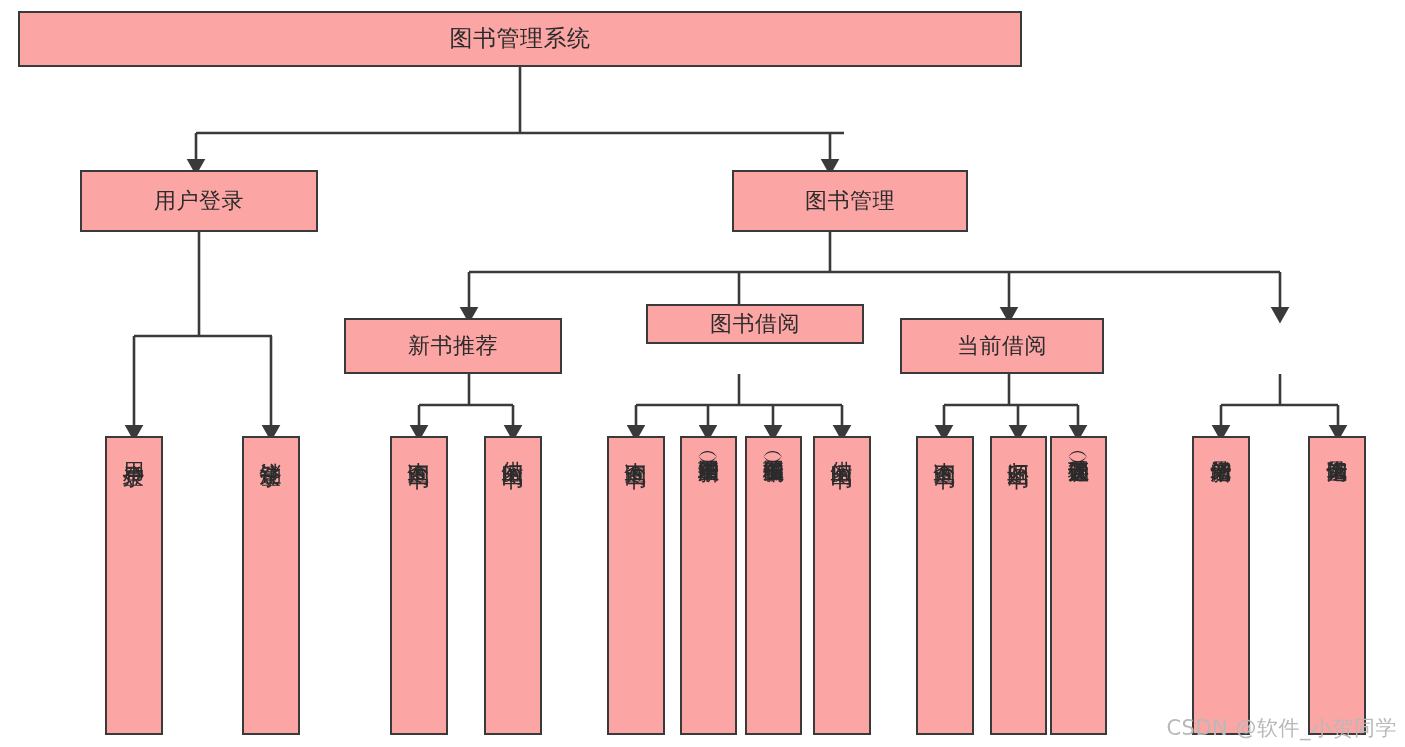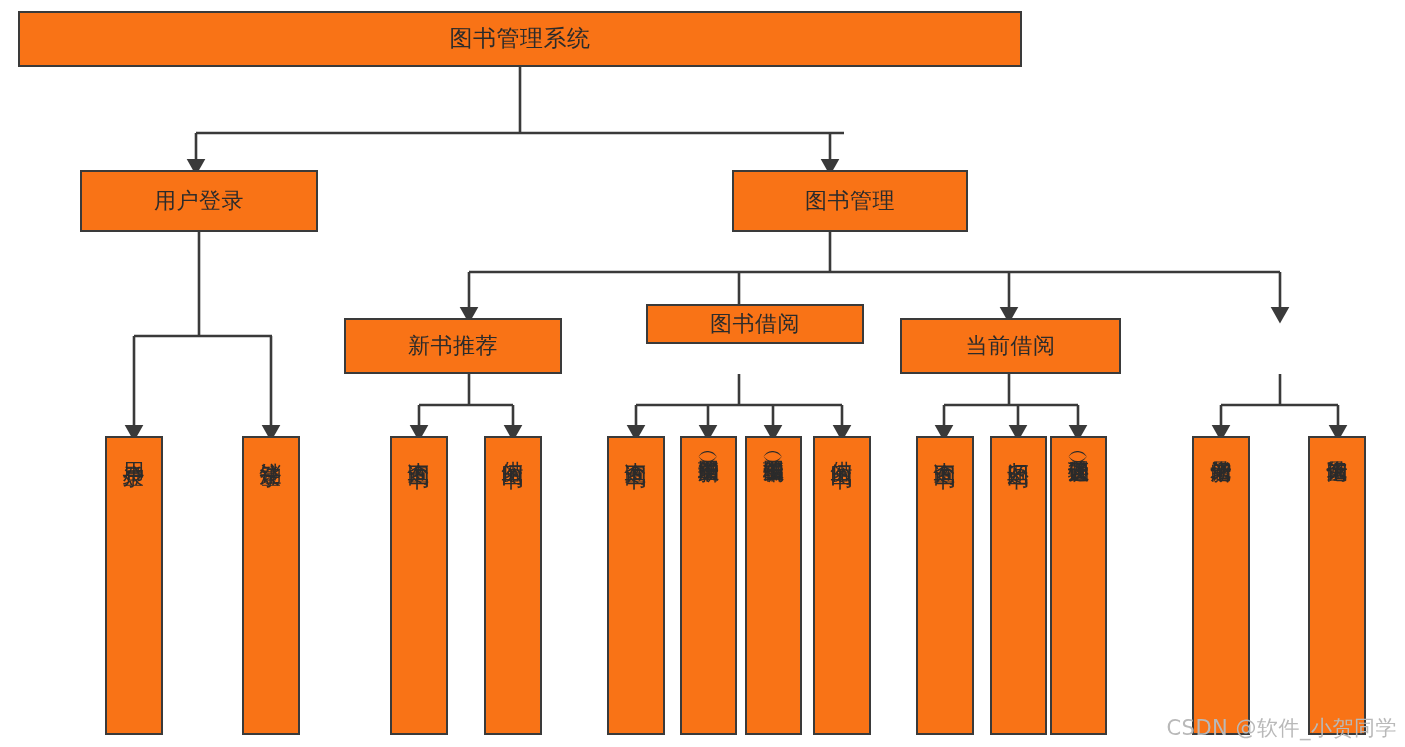--- a/index.html
+++ b/index.html
@@ -22,21 +22,21 @@
     position: absolute;
     left: 0;
     top: 0;
     width: 1405px;
     height: 747px;
     pointer-events: none;
   }
   .node {
     position: absolute;
     box-sizing: border-box;
-    background: #f97316;
+    background: #fca5a5;
     border: 2px solid #3a3a3a;
     display: flex;
     align-items: center;
     justify-content: center;
     overflow: hidden;
   }
   .node .node-label {
     color: #2b2b2b;
     text-align: center;
     line-height: 1.18;
@@ -143,21 +143,21 @@
   <div class="node horiz" style="left:732px; top:170px; width:236px; height:62px;">
     <span class="node-label">图书管理</span>
   </div>
 
   <div class="node horiz" style="left:344px; top:318px; width:218px; height:56px;">
     <span class="node-label">新书推荐</span>
   </div>
   <div class="node horiz" style="left:630px; top:304px; width:218px; height:40px;margin-left:16px;">
     <span class="node-label">图书借阅</span>
   </div>
-  <div class="node horiz" style="left:900px; top:318px; width:221px; height:56px;">
+  <div class="node horiz" style="left:900px; top:318px; width:204px; height:56px;">
     <span class="node-label">当前借阅</span>
   </div>
 
   <div class="node vert" style="left:105px; top:436px; width:58px; height:299px;">
     <span class="node-label">用户登录</span>
   </div>
   <div class="node vert" style="left:242px; top:436px; width:58px; height:299px;">
     <span class="node-label">注销登录</span>
   </div>
 

